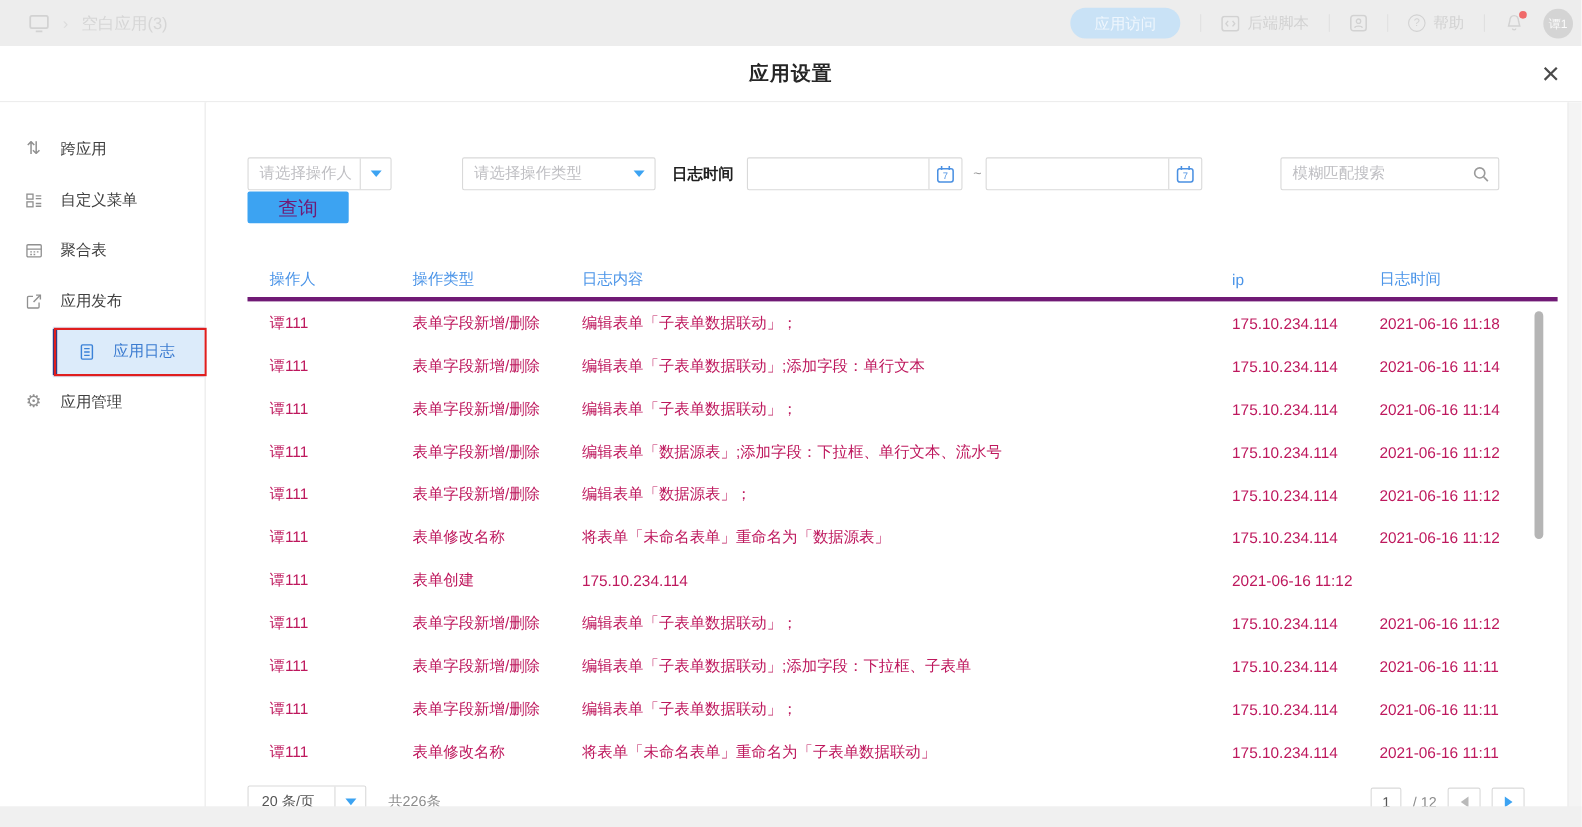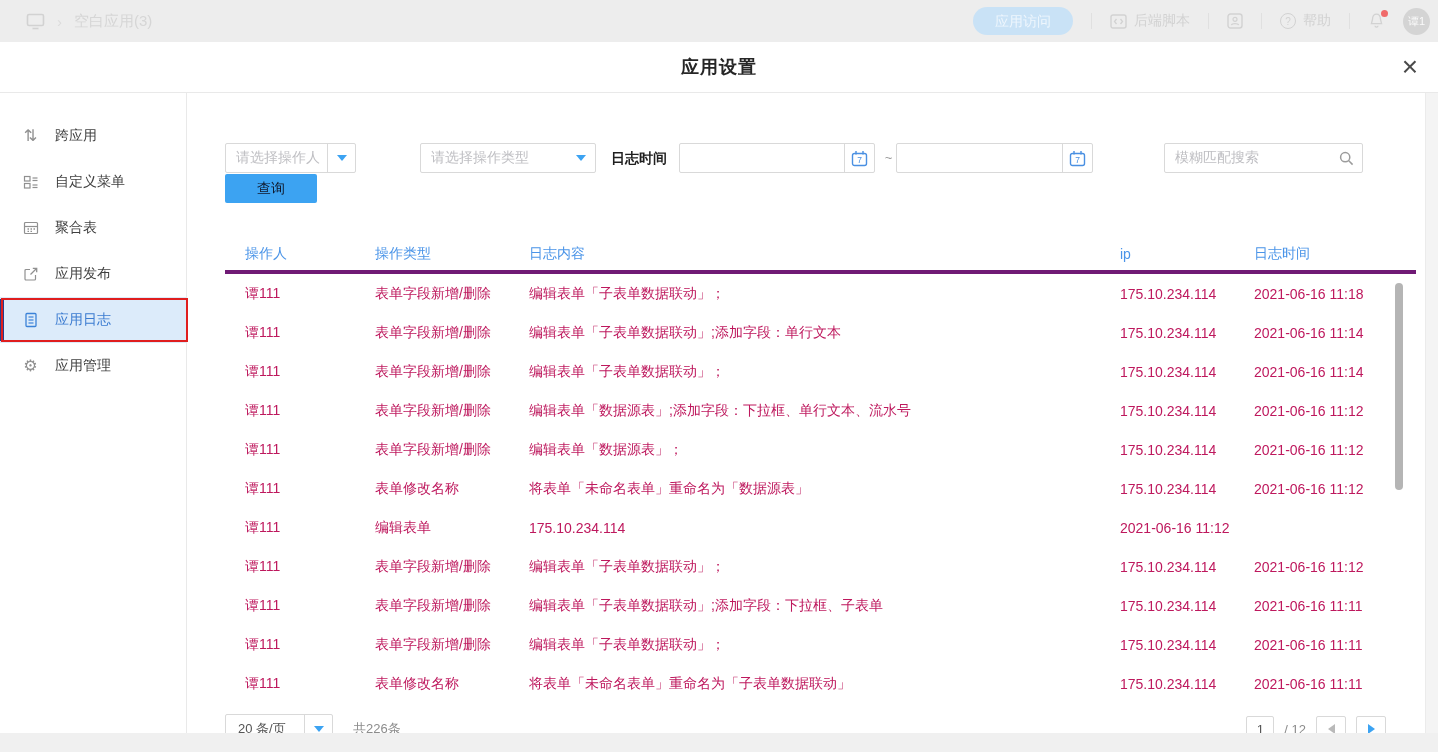--- a/index.html
+++ b/index.html
@@ -35,21 +35,21 @@
                  line-height:1; color:#4a4a4a; cursor:pointer; font-weight:300; }
 
   
   .sidebar { position:absolute; top:93px; left:0; bottom:0; width:187px; background:#fff;
              border-right:1px solid #e9e9e9; padding-top:20px; }
   .side-item { position:relative; height:46px; display:flex; align-items:center; gap:16px;
                padding-left:22px; font-size:14px; color:#404040; cursor:pointer; }
   .side-item .ic { width:17px; height:17px; display:flex; align-items:center; justify-content:center; color:#909090; }
   .side-item .ic svg { display:block; }
   .glyph-ic { font-size:16px; line-height:1; color:#909090; }
-  .side-item.selected { background:#dcebfa; color:#3b7bd0; }
+  .side-item.selected { background:#dcebfa; color:#3b7bd0;margin-left:48px; }
   .side-item.selected .ic, .side-item.selected .glyph-ic { color:#3b82d8; }
   .sel-strip { position:absolute; left:0; top:2px; bottom:2px; width:4px; background:#253d8c; }
   .sel-redbox { position:absolute; left:1px; right:-2px; top:1px; bottom:1px; border:2px solid #e01e1e; pointer-events:none; }
 
   
   .main { position:absolute; top:93px; left:188px; right:0; bottom:0; background:#fff; }
 
   .ctl { position:absolute; height:30px; border:1px solid #d9d9d9; border-radius:2px; background:#fff;
          display:flex; align-items:center; font-size:14px; }
   .ph { color:#bfbfc3; padding-left:10px; flex:1; white-space:nowrap; overflow:hidden; }
@@ -64,21 +64,21 @@
   .flt-time-label { position:absolute; left:423px; top:50px; height:30px; line-height:30px;
                     font-size:14px; font-weight:700; color:#1f1f1f; }
   .flt-date-start { left:491px; top:50px; width:196px; }
   .flt-tilde { position:absolute; left:693px; top:50px; width:15px; height:30px; line-height:30px;
                text-align:center; color:#999; font-size:13px; }
   .flt-date-end { left:708px; top:50px; width:197px; }
   .flt-search { left:976px; top:50px; width:199px; }
   .search-ic { width:32px; display:flex; align-items:center; justify-content:center; }
 
   .query-btn { position:absolute; left:37px; top:81px; width:92px; height:29px; background:#3ca3f2;
-               color:#0f172a; font-size:14px; border:none; border-radius:2px; display:flex;
+               color:#701a75; font-size:18px; border:none; border-radius:2px; display:flex;
                align-items:center; justify-content:center; cursor:pointer; }
 
   
   .logtable { position:absolute; left:37px; top:145px; width:1191px; }
   .tgrid { display:grid; grid-template-columns:130px 154px 591px 134px 1fr; padding-left:20px; align-items:center; }
   .thead { height:36px; border-bottom:4px solid #701a75; }
   .thead span { font-size:14px; color:#4a94e8; }
   .trow { height:39px; }
   .trow span { font-size:14px; color:#be185d; white-space:nowrap; overflow:hidden; }
 
@@ -335,21 +335,21 @@
   <div class="tgrid trow">
     <span>谭111</span>
     <span>表单修改名称</span>
     <span>将表单「未命名表单」重命名为「数据源表」</span>
     <span>175.10.234.114</span>
     <span>2021-06-16 11:12</span>
   </div>
 
   <div class="tgrid trow">
     <span>谭111</span>
-    <span>编辑表单</span>
+    <span>表单创建</span>
     <span>175.10.234.114</span>
     <span>2021-06-16 11:12</span>
   </div>
 
   <div class="tgrid trow">
     <span>谭111</span>
     <span>表单字段新增/删除</span>
     <span>编辑表单「子表单数据联动」；</span>
     <span>175.10.234.114</span>
     <span>2021-06-16 11:12</span>

